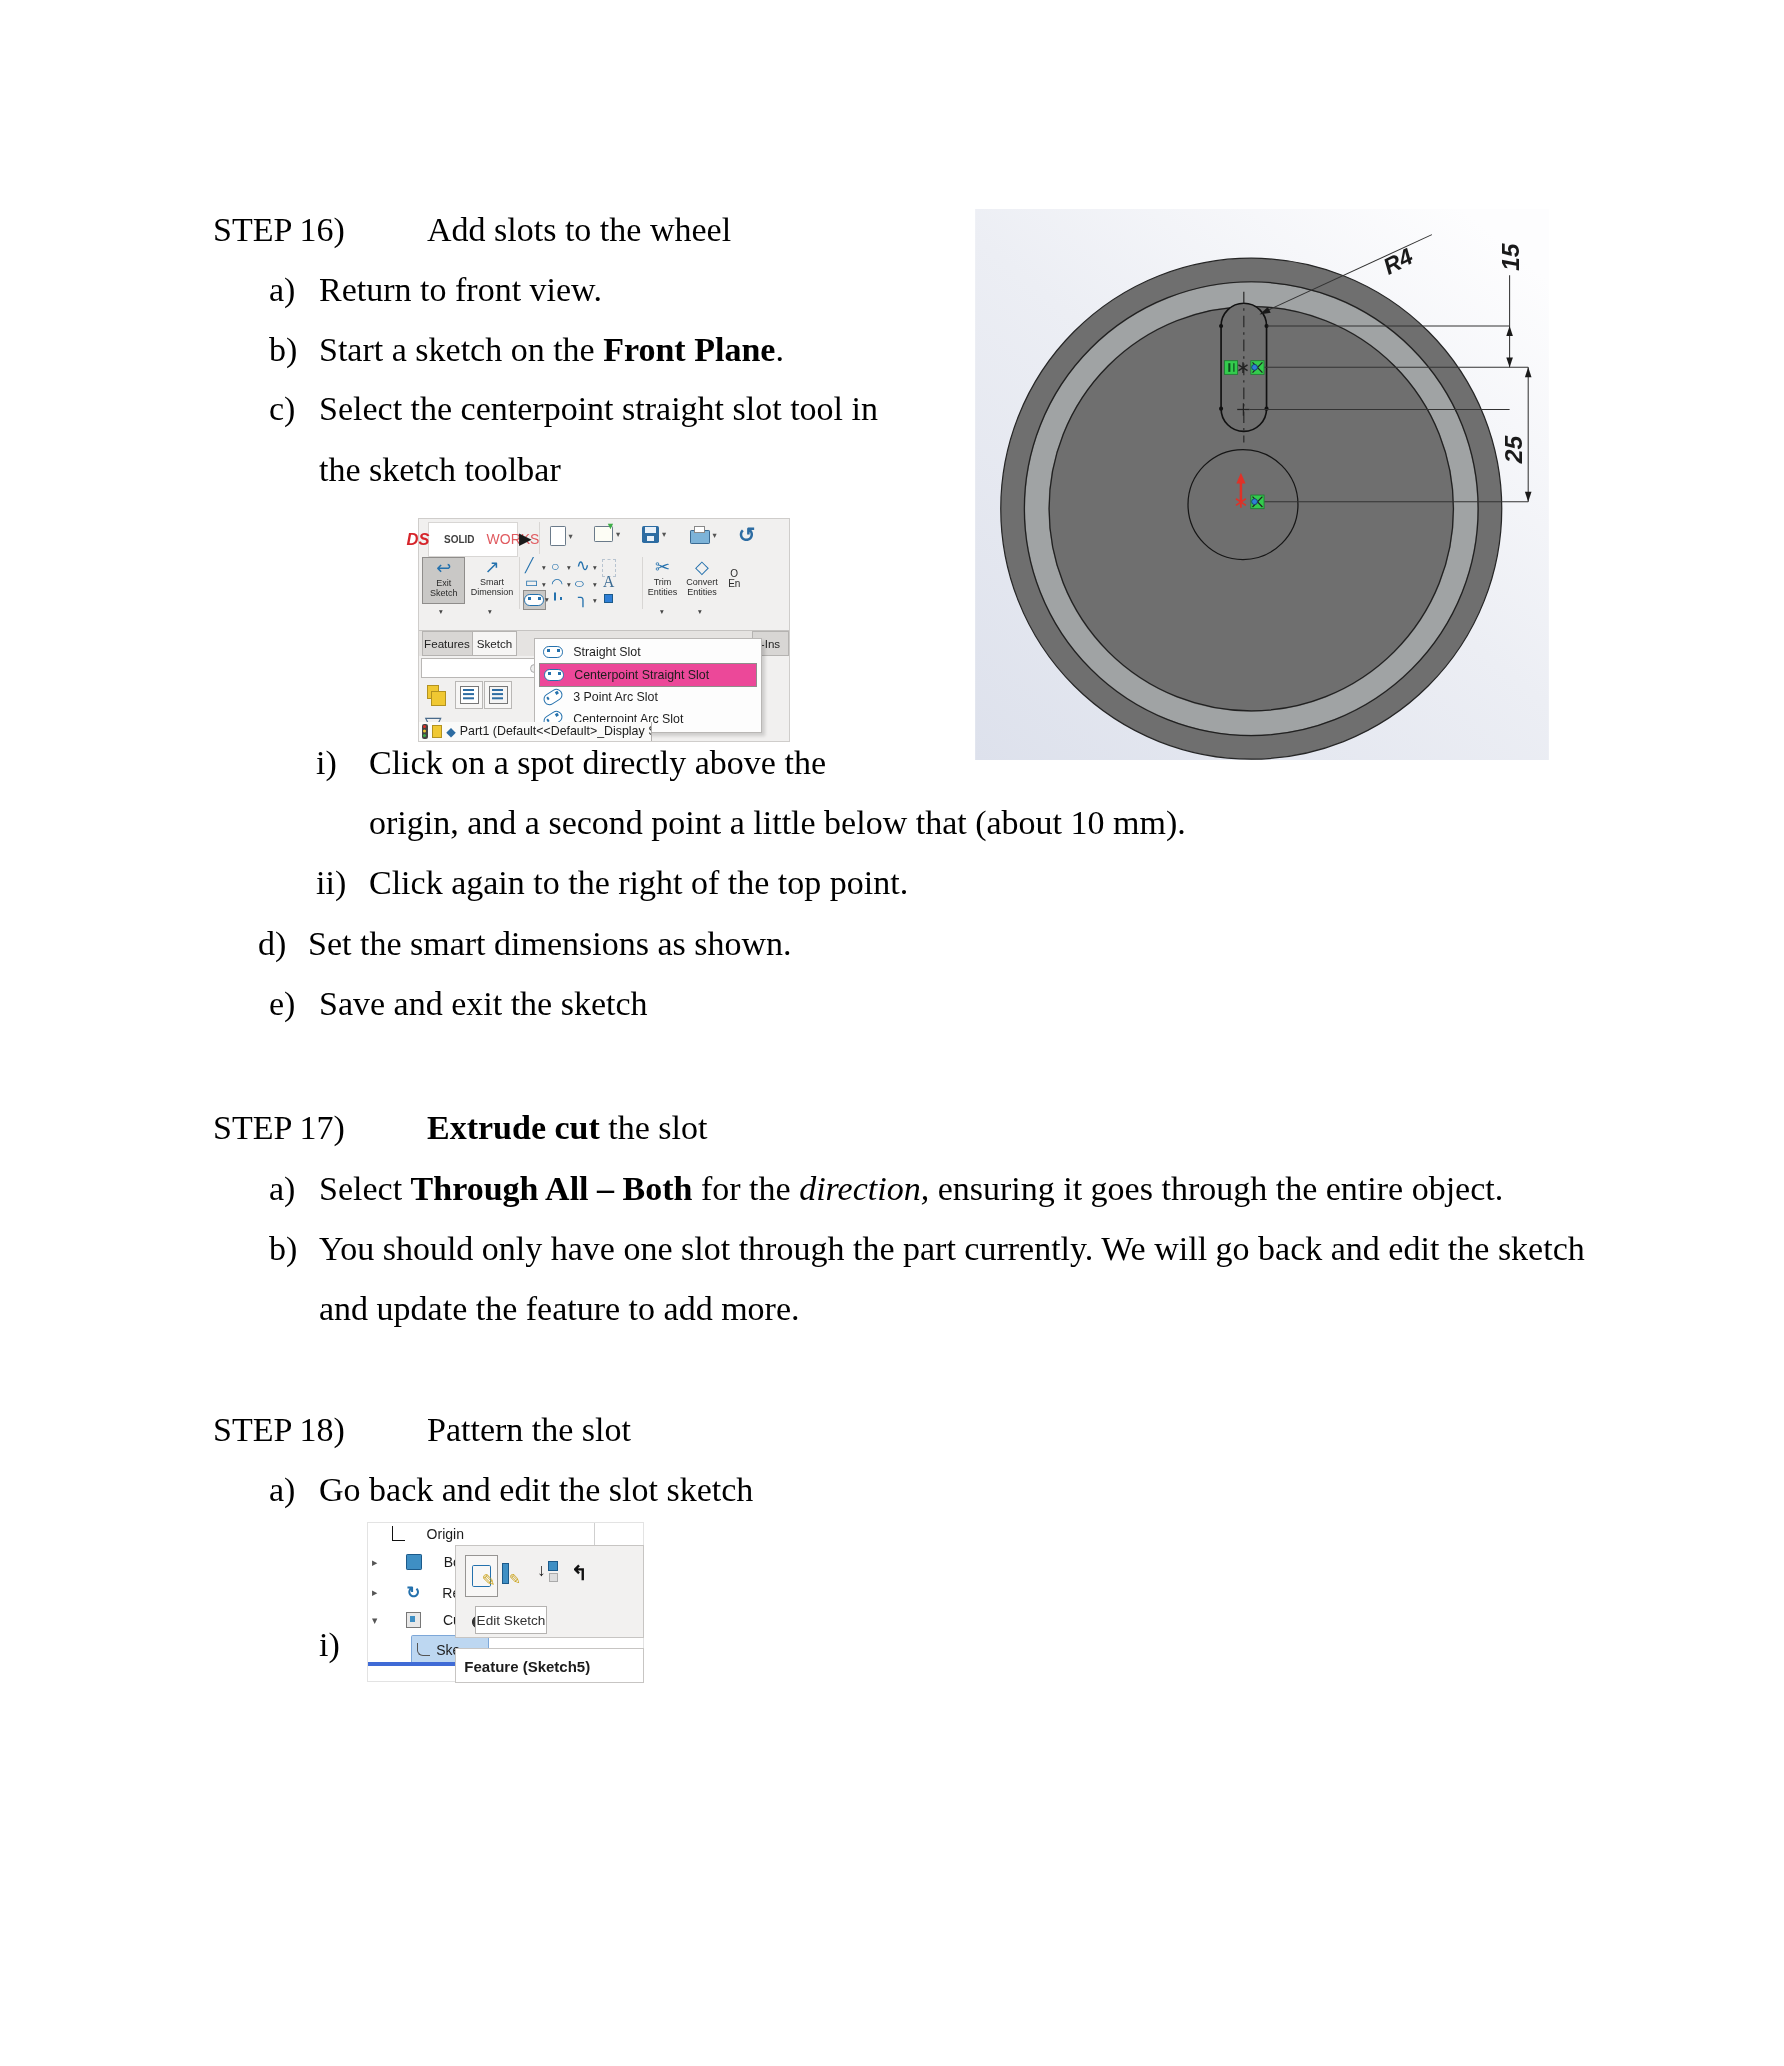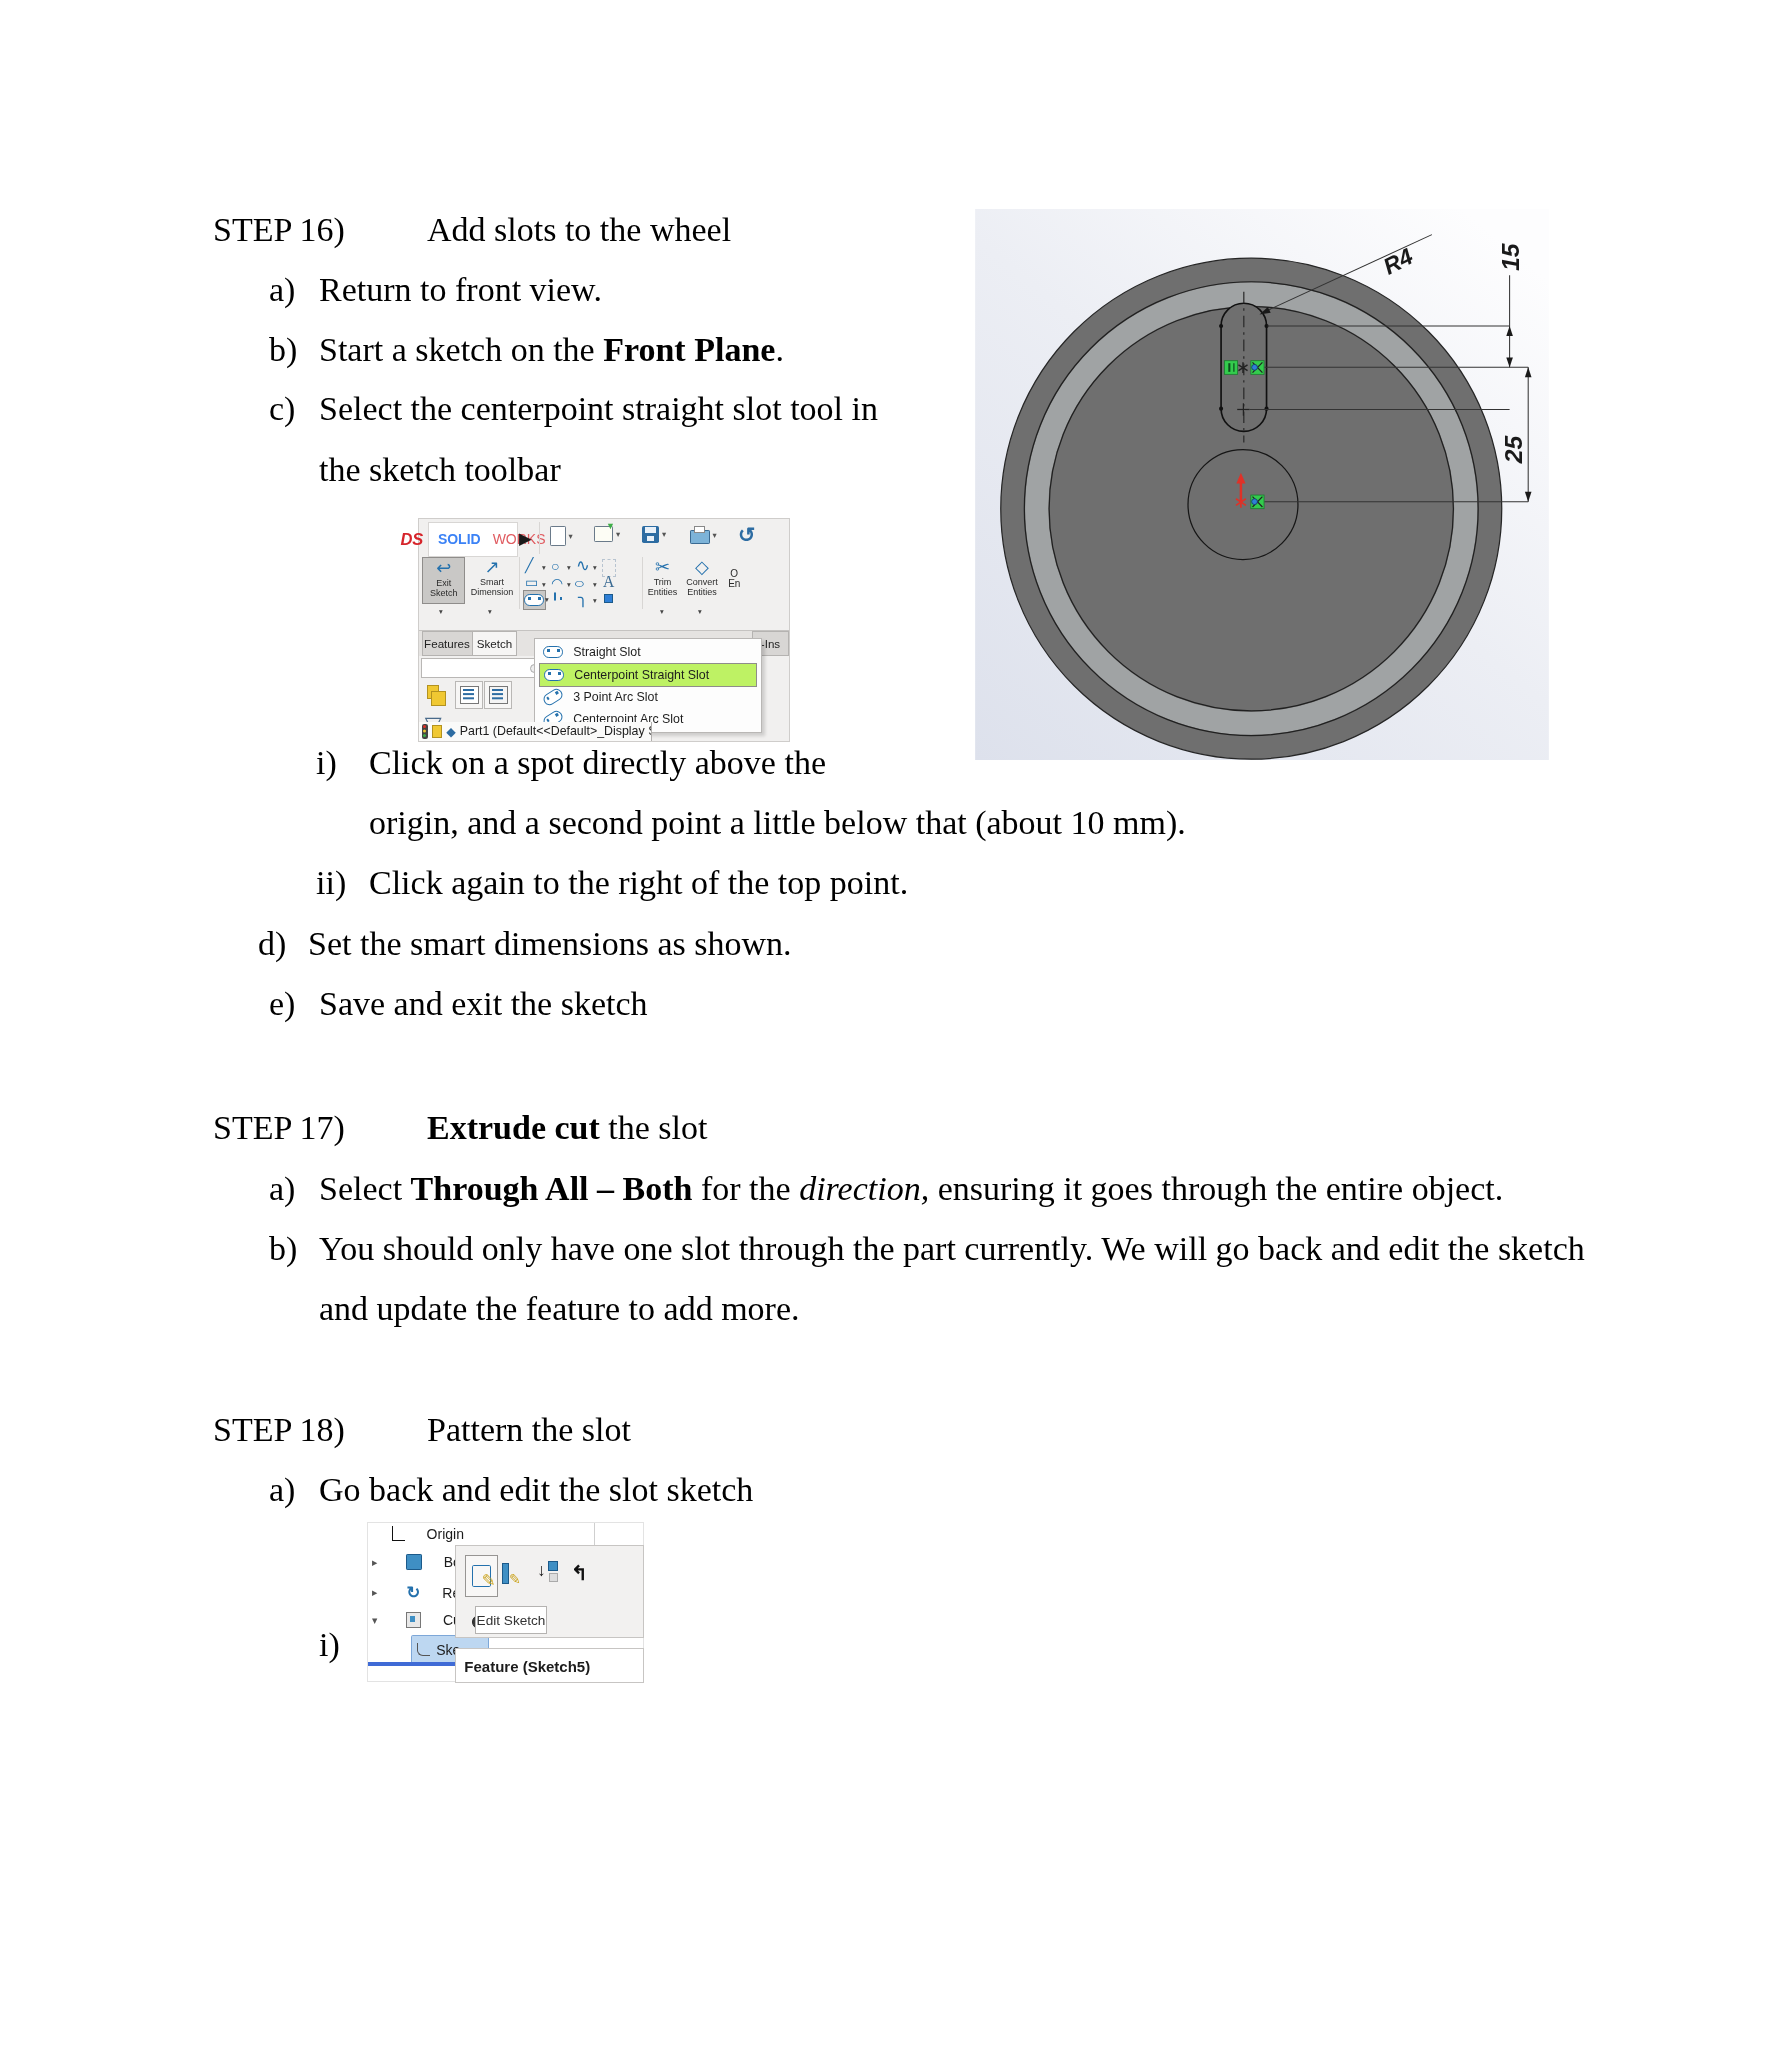--- a/index.html
+++ b/index.html
@@ -36,21 +36,21 @@
   
   #wheel-fig{left:975px;top:209px;width:574px;height:551px;}
 
   
   #tb{left:418px;top:518px;width:370px;height:222px;background:#f1f0ef;
       border:0.8px solid #cfcdcb;font-family:"Liberation Sans",sans-serif;}
   #tb .vsep{position:absolute;width:1.2px;background:#d8d6d4;}
   #tb-logo{left:9px;top:2.5px;width:88px;height:33px;background:#fff;border:0.8px solid #d8d6d4;
            display:flex;align-items:center;justify-content:center;white-space:nowrap;gap:12px;}
   .lg-ds{color:#d6252b;font-size:16.5px;font-weight:bold;font-style:italic;margin-right:2.5px;}
-  .lg-solid{color:#3b82f6;font-size:14px;font-weight:bold;}
+  .lg-solid{color:#404040;font-size:10px;font-weight:bold;}
   .lg-works{color:#e05b60;font-size:14px;}
   #tb-play{left:100px;top:10px;font-size:16.5px;color:#1a1a1a;}
   .qa{position:absolute;top:6.6px;display:flex;align-items:center;gap:2.5px;}
   .qa .car{font-size:8.3px;color:#555;}
   .doc-ic{width:14px;height:18px;background:#fff;border:1.2px solid #6a7a8a;border-radius:1.2px;}
   .open-ic{position:relative;width:17.4px;height:14px;background:#fdfdf5;border:1.2px solid #6a7a8a;border-radius:1.2px;}
   .open-ic::after{content:"▼";position:absolute;right:-2.5px;top:-5.8px;color:#3fae49;font-size:9px;}
   .save-ic{position:relative;width:17.4px;height:17.4px;background:#2d6ca2;border-radius:1.7px;}
   .save-ic::before{content:"";position:absolute;left:3.3px;top:1.7px;width:10.7px;height:5.8px;background:#e8f0f8;}
   .save-ic::after{content:"";position:absolute;left:5px;bottom:1.7px;width:7.4px;height:5.8px;background:#e8f0f8;}
@@ -77,21 +77,21 @@
   #tb-whitebar::after{content:"";position:absolute;right:-4.1px;top:5px;width:7.4px;height:7.4px;border-radius:50%;border:1.2px solid #aaa;background:#eee;}
   .lp-btn{position:absolute;top:162px;width:26.4px;height:26px;background:#f7f6f5;border:0.8px solid #b9b7b5;}
   .ylw{position:absolute;background:#f0c832;border:0.8px solid #b3921f;}
   .listic{position:absolute;left:4.1px;top:4.1px;width:16.5px;height:15.7px;border:1.2px solid #777;background:#fff;}
   .listic::before{content:"";position:absolute;left:1.7px;top:2.1px;width:11.6px;height:1.7px;background:#2d6ca2;box-shadow:0 4.1px 0 #2d6ca2,0 8.3px 0 #2d6ca2;}
   .funnel{position:absolute;left:5.8px;top:193px;font-size:22px;color:#4a6a8a;}
   .menu{position:absolute;left:115px;top:119px;width:226px;height:93px;background:#fdfdfd;
         border:1.2px solid #b9b7b5;box-shadow:2.5px 2.5px 3.3px rgba(0,0,0,.15);}
   .mi{position:absolute;left:4.1px;right:4.1px;height:21.5px;display:flex;align-items:center;gap:10px;
       font-size:12.4px;color:#1d1d1d;padding-left:4.1px;}
-  .mi.sel{border:1.2px solid #8f8d8b;background:#bef264;}
+  .mi.sel{border:1.2px solid #8f8d8b;background:#ec4899;}
   #tb-status{position:absolute;left:0px;top:203px;width:232px;height:18.6px;background:#fafaf9;
              border-right:1.2px solid #b0aeac;display:flex;align-items:center;gap:4.1px;font-size:12.4px;color:#1b1b1b;}
   .tl{width:6.6px;height:15px;background:#444;border-radius:2.1px;position:relative;margin-left:2.5px;}
   .tl::before{content:"";position:absolute;left:1.7px;top:1.2px;width:3.3px;height:3.3px;border-radius:50%;background:#e03127;
               box-shadow:0 4.5px 0 #f0c832,0 9px 0 #3fae49;}
   .blocky{width:8.3px;height:10.7px;background:#f0c832;border:0.8px solid #b3921f;}
   .cap-ic{color:#2d6ca2;font-size:12.4px;}
 
   
   #tree{left:367px;top:1522px;width:275px;height:158px;background:#fff;

